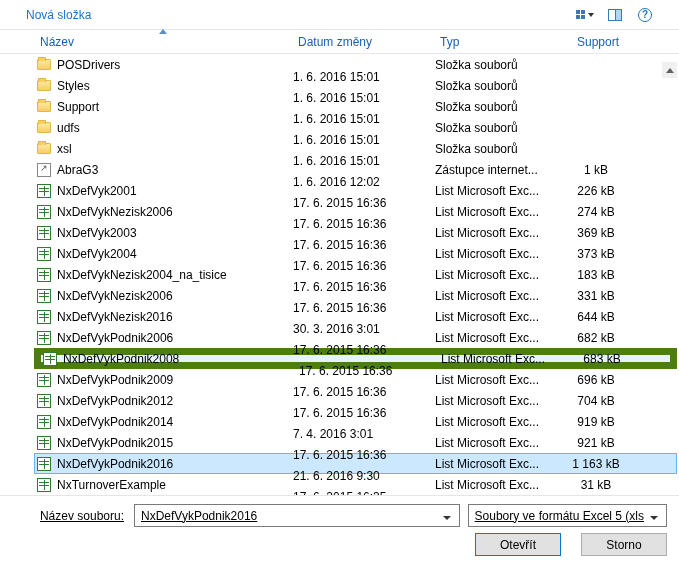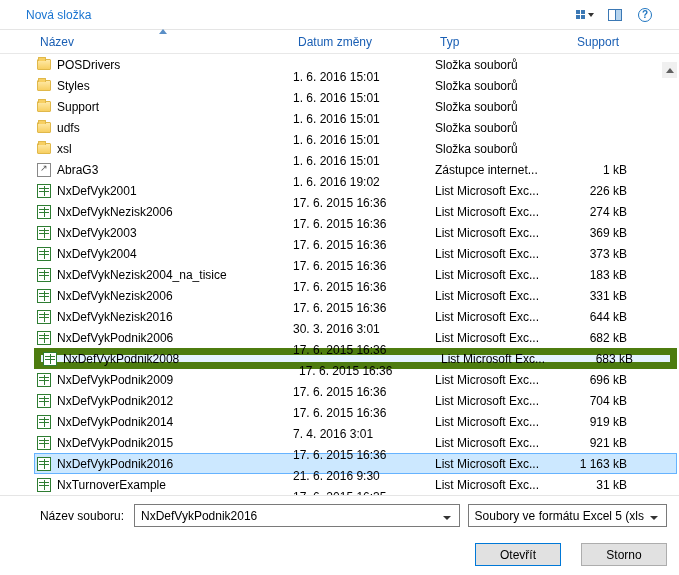--- a/index.html
+++ b/index.html
@@ -19,29 +19,29 @@
   .col-type { width: 130px; }
   .col-size { width: 62px; text-align: right; justify-content: flex-end; }
   .sort-ind { position: absolute; left: 50%; top: -1px; transform: translateX(-50%); width: 0; height: 0; border-left: 4px solid transparent; border-right: 4px solid transparent; border-bottom: 5px solid #5a8fc7; }
 
   .list { position: absolute; top: 24px; left: 0; right: 0; bottom: 0; overflow-y: auto; overflow-x: hidden; padding-left: 34px; padding-right: 2px; }
   .row { display: flex; align-items: center; height: 21px; padding-right: 0; border: 1px solid transparent; }
   .row .ic { width: 18px; height: 16px; margin-right: 4px; flex: 0 0 18px; display: flex; align-items: center; justify-content: center; }
   .row .name { width: 236px; white-space: nowrap; overflow: hidden; text-overflow: ellipsis; }
   .row .date { width: 142px; white-space: nowrap; overflow: hidden; margin-top: 24px; }
   .row .type { width: 130px; white-space: nowrap; overflow: hidden; text-overflow: ellipsis; }
-  .row .size { width: 62px; text-align: right; white-space: nowrap; }
+  .row .size { width: 62px; text-align: center; white-space: nowrap; }
   .row.highlight { background: #e5f3ff; border: 7px solid #4d7c0f; }
   .row.selected { background: #cce8ff; border: 1px solid #66b3ff; }
 
   .scrollbar-top { position: absolute; right: 2px; top: 32px; width: 15px; height: 16px; background: #f0f0f0; display: flex; align-items: center; justify-content: center; }
   .scrollbar-top::before { content: ""; border-left: 4px solid transparent; border-right: 4px solid transparent; border-bottom: 5px solid #606060; }
 
   .footer { border-top: 1px solid #e5e5e5; padding: 8px 12px 12px 12px; }
-  .footer .row1 { display: flex; align-items: center; margin-bottom: 16px; }
+  .footer .row1 { display: flex; align-items: center; margin-bottom: 6px; text-decoration: underline; }
   .footer .lbl { width: 122px; text-align: right; padding-right: 10px; }
   .footer .combo { flex: 1; height: 23px; border: 1px solid #7a7a7a; background: #fff; display: flex; align-items: center; padding: 0 4px; position: relative; margin-right: 8px; }
   .footer .combo.short { flex: 0 0 198px; margin-right: 0; }
   .footer .combo .txt { flex: 1; border: none; outline: none; font-size: 12px; padding: 0 2px; background: transparent; }
   .footer .combo .arrow { width: 16px; text-align: center; }
   .footer .combo .arrow::before { content: ""; display: inline-block; border-left: 4px solid transparent; border-right: 4px solid transparent; border-top: 4px solid #333; }
   .footer .row2 { display: flex; justify-content: flex-end; gap: 20px; }
   .footer .btn { min-width: 86px; height: 23px; border: 1px solid #adadad; background: #e1e1e1; display: flex; align-items: center; justify-content: center; cursor: pointer; }
   .footer .btn.primary { border: 1px solid #0078d7; }
 
@@ -141,21 +141,21 @@
         <span class="name">xsl</span>
         <span class="date">1. 6. 2016 15:01</span>
         <span class="type">Složka souborů</span>
         <span class="size"></span>
       </div>
       <div class="row">
         <span class="ic">
           <span class="shortcut-ic"></span>
         </span>
         <span class="name">AbraG3</span>
-        <span class="date">1. 6. 2016 19:02</span>
+        <span class="date">1. 6. 2016 12:02</span>
         <span class="type">Zástupce internet...</span>
         <span class="size">1 kB</span>
       </div>
       <div class="row">
         <span class="ic">
           <span class="xls-ic"></span>
         </span>
         <span class="name">NxDefVyk2001</span>
         <span class="date">17. 6. 2015 16:36</span>
         <span class="type">List Microsoft Exc...</span>

